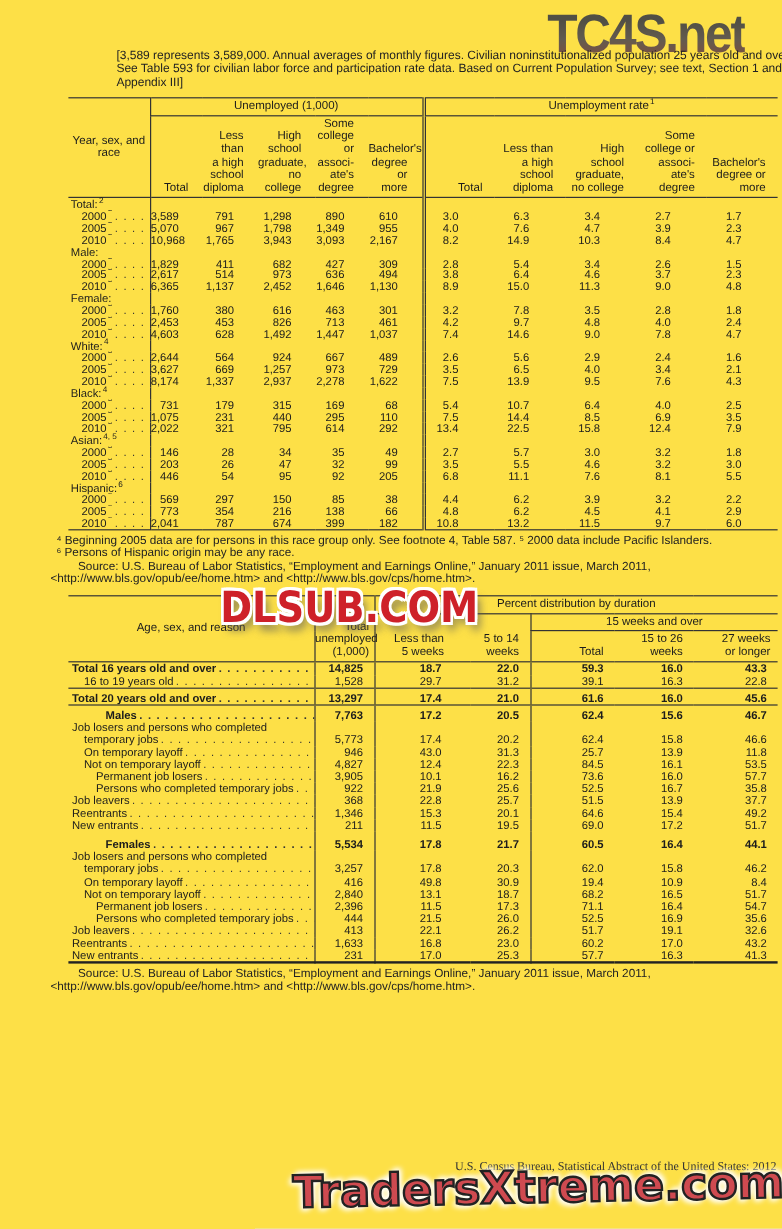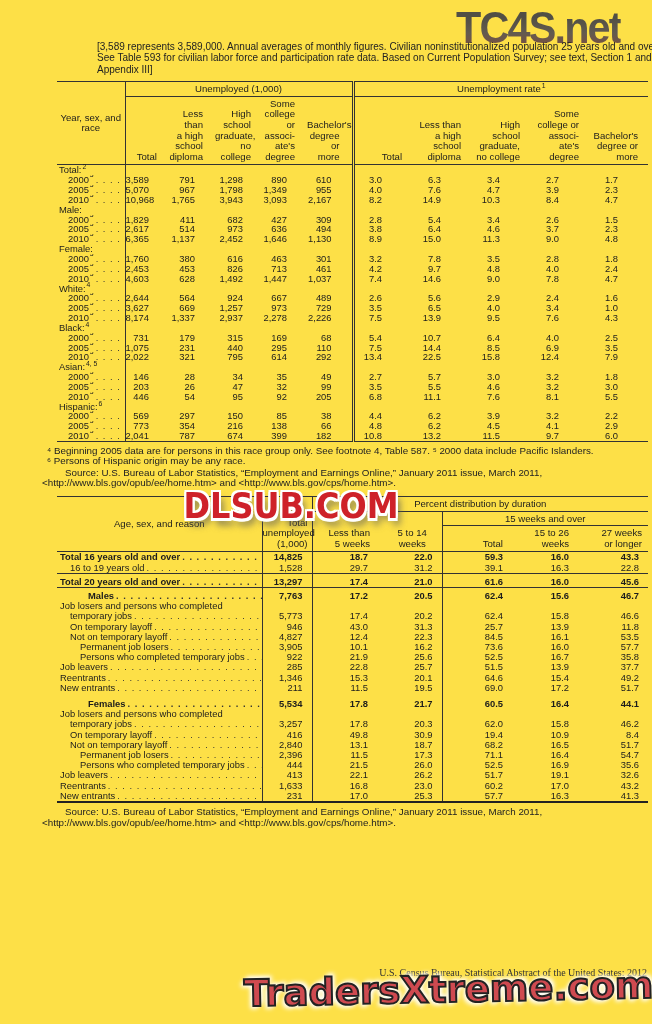--- a/index.html
+++ b/index.html
@@ -413,35 +413,35 @@
             </td>
             <td class="num bl g1">3,627</td>
             <td class="num g1">669</td>
             <td class="num g1">1,257</td>
             <td class="num g1">973</td>
             <td class="num g1">729</td>
             <td class="num bd g2">3.5</td>
             <td class="num g2">6.5</td>
             <td class="num g2">4.0</td>
             <td class="num g2">3.4</td>
-            <td class="num g2">1.0</td>
+            <td class="num g2">2.1</td>
           </tr>
           <tr>
             <td class="yr">
               <div class="stubline">
                 <span>2010</span>
                 <sup class="fn">3</sup>
                 <span class="leader"> . . . . . . . . . . . . . . . . . . . . . . . . . . . . . . . . . . . . . . . . . . . . . . . . . . . . . . . . . . . . . . . . . . . . . .</span>
               </div>
             </td>
             <td class="num bl g1">8,174</td>
             <td class="num g1">1,337</td>
             <td class="num g1">2,937</td>
             <td class="num g1">2,278</td>
-            <td class="num g1">2,226</td>
+            <td class="num g1">1,622</td>
             <td class="num bd g2">7.5</td>
             <td class="num g2">13.9</td>
             <td class="num g2">9.5</td>
             <td class="num g2">7.6</td>
             <td class="num g2">4.3</td>
           </tr>
           <tr>
             <td class="sec"><span>Black:</span><sup class="fn">4</sup></td>
             <td class="num bl g1"></td>
             <td class="num g1"></td>
@@ -676,21 +676,21 @@
         <tr class="topline">
           <th class="stubhead" rowspan="3">Age, sex, and reason</th>
           <th class="colhead bl" rowspan="3" style="padding-right:4px;">Total
 unemployed
 (1,000)</th>
           <th class="grouphead bl" colspan="5">Percent distribution by duration</th>
         </tr>
         <tr>
           <th class="colhead bl" rowspan="2" style="padding-right:22px;">Less than
 5 weeks</th>
-          <th class="colhead" rowspan="2" style="padding-right:9px;text-align:center;">5 to 14
+          <th class="colhead" rowspan="2" style="padding-right:9px;">5 to 14
 weeks</th>
           <th class="grouphead bl" colspan="3">15 weeks and over</th>
         </tr>
         <tr>
           <th class="colhead bl" style="padding-right:9px;">Total</th>
           <th class="colhead" style="padding-right:9px;">15 to 26
 weeks</th>
           <th class="colhead" style="padding-right:6px;">27 weeks
 or longer</th>
         </tr>
@@ -823,21 +823,21 @@
             <td class="num">16.7</td>
             <td class="num">35.8</td>
           </tr>
           <tr>
             <td>
               <div class="stubline i0">
                 <span>Job leavers</span>
                 <span class="leader"> . . . . . . . . . . . . . . . . . . . . . . . . . . . . . . . . . . . . . . . . . . . . . . . . . . . . . . . . . . . . . . . . . . . . . .</span>
               </div>
             </td>
-            <td class="num bl">285</td>
+            <td class="num bl">368</td>
             <td class="num bl c2">22.8</td>
             <td class="num">25.7</td>
             <td class="num bl">51.5</td>
             <td class="num">13.9</td>
             <td class="num">37.7</td>
           </tr>
           <tr>
             <td>
               <div class="stubline i0">
                 <span>Reentrants</span>

